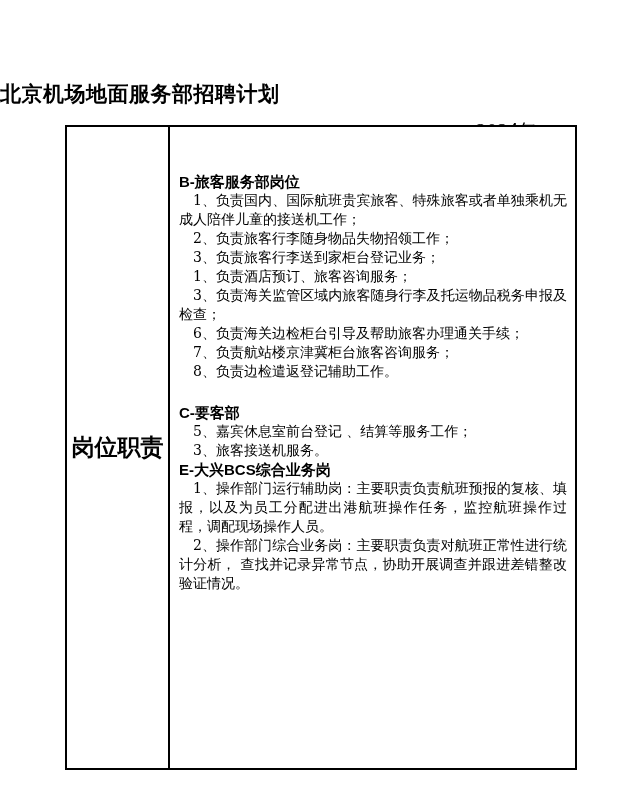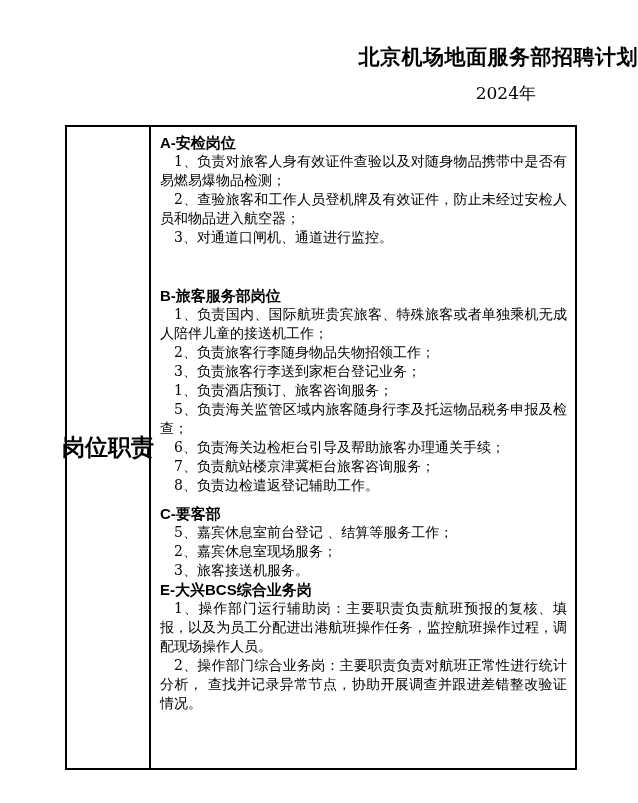--- a/index.html
+++ b/index.html
@@ -6,22 +6,22 @@
   html, body { background: #ffffff; }
   body {
     width: 638px;
     height: 803px;
     position: relative;
     color: #000;
     font-family: "DejaVu Serif", serif;
     overflow: hidden;
   }
   .page-title {
-    margin-top: 43px;
-    text-align: right;
+    margin-top: 80px;
+    text-align: left;
     font-family: "Liberation Sans", sans-serif;
     font-weight: bold;
     font-size: 21px;
     line-height: 28px;
     letter-spacing: 0.5px;
   }
   .date-line {
     margin-top: 12px;
     text-align: right;
     padding-right: 102px;
@@ -33,21 +33,21 @@
     position: absolute;
     left: 65px;
     top: 125px;
     width: 512px;
     height: 645px;
     border: 2px solid #000;
     display: flex;
     background: #fff;
   }
   .label-cell {
-    width: 84px;
+    width: 103px;
     border-right: 2px solid #000;
     display: flex;
     align-items: center;
     justify-content: center;
   }
   .row-label {
     font-family: "Liberation Sans", sans-serif;
     font-weight: bold;
     font-size: 23px;
     white-space: nowrap;
@@ -64,59 +64,52 @@
     font-weight: bold;
     font-size: 15px;
     line-height: 19px;
     text-align: left;
   }
   .duty-item {
     text-indent: 1em;
     line-height: 19px;
   }
   .sec-b { margin-top: 39px; }
-  .sec-c { margin-top: 9px; }
+  .sec-c { margin-top: 22px; }
   .sec-d { margin-top: 27px; }
   .sec-e { }
 </style>
 </head>
 <body>
 
 <h1 class="page-title">北京机场地面服务部招聘计划</h1>
 <div class="date-line">2024年</div>
 
 <div class="duty-table">
   <div class="label-cell">
     <span class="row-label">岗位职责</span>
   </div>
   <div class="content-cell">
 
-    <div class="section sec-a">
-      <div class="section-heading">A-安检岗位</div>
-      <p class="duty-item">1、负责对旅客人身有效证件查验以及对随身物品携带中是否有易燃易爆物品检测；</p>
-      <p class="duty-item">2、查验旅客和工作人员登机牌及有效证件，防止未经过安检人员和物品进入航空器；</p>
-      <p class="duty-item">3、对通道口闸机、通道进行监控。</p>
-    </div>
 
     <div class="section sec-b">
       <div class="section-heading">B-旅客服务部岗位</div>
       <p class="duty-item">1、负责国内、国际航班贵宾旅客、特殊旅客或者单独乘机无成人陪伴儿童的接送机工作；</p>
       <p class="duty-item">2、负责旅客行李随身物品失物招领工作；</p>
       <p class="duty-item">3、负责旅客行李送到家柜台登记业务；</p>
       <p class="duty-item">1、负责酒店预订、旅客咨询服务；</p>
-      <p class="duty-item">5、负责海关监管区域内旅客随身行李及托运物品税务申报及检查；</p>
+      <p class="duty-item">3、负责海关监管区域内旅客随身行李及托运物品税务申报及检查；</p>
       <p class="duty-item">6、负责海关边检柜台引导及帮助旅客办理通关手续；</p>
       <p class="duty-item">7、负责航站楼京津冀柜台旅客咨询服务；</p>
       <p class="duty-item">8、负责边检遣返登记辅助工作。</p>
     </div>
 
     <div class="section sec-c">
       <div class="section-heading">C-要客部</div>
       <p class="duty-item">5、嘉宾休息室前台登记 、结算等服务工作；</p>
-      <p class="duty-item">2、嘉宾休息室现场服务；</p>
       <p class="duty-item">3、旅客接送机服务。</p>
     </div>
 
 
     <div class="section sec-e">
       <div class="section-heading">E-大兴BCS综合业务岗</div>
       <p class="duty-item">1、操作部门运行辅助岗：主要职责负责航班预报的复核、填报，以及为员工分配进出港航班操作任务，监控航班操作过程，调配现场操作人员。</p>
       <p class="duty-item">2、操作部门综合业务岗：主要职责负责对航班正常性进行统计分析， 查找并记录异常节点，协助开展调查并跟进差错整改验证情况。</p>
     </div>
 

